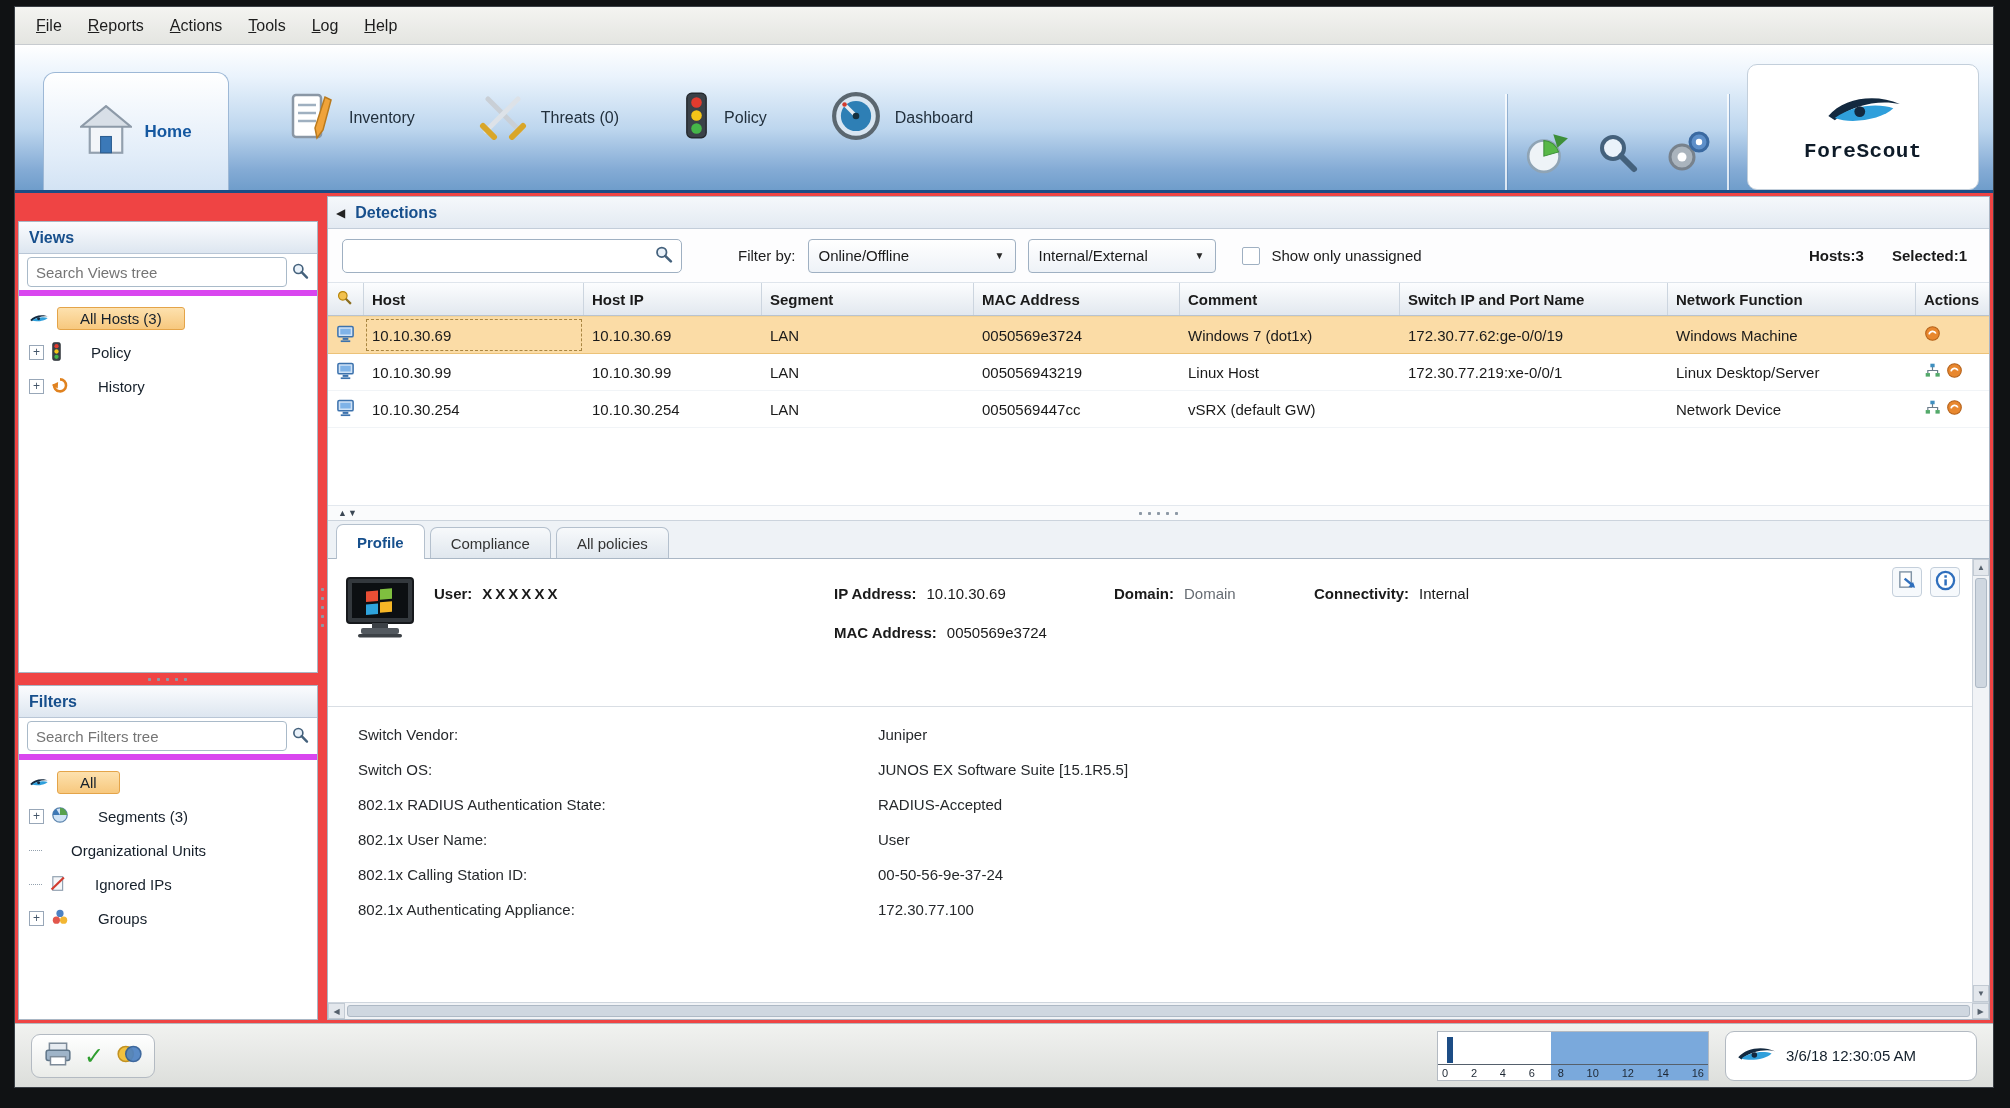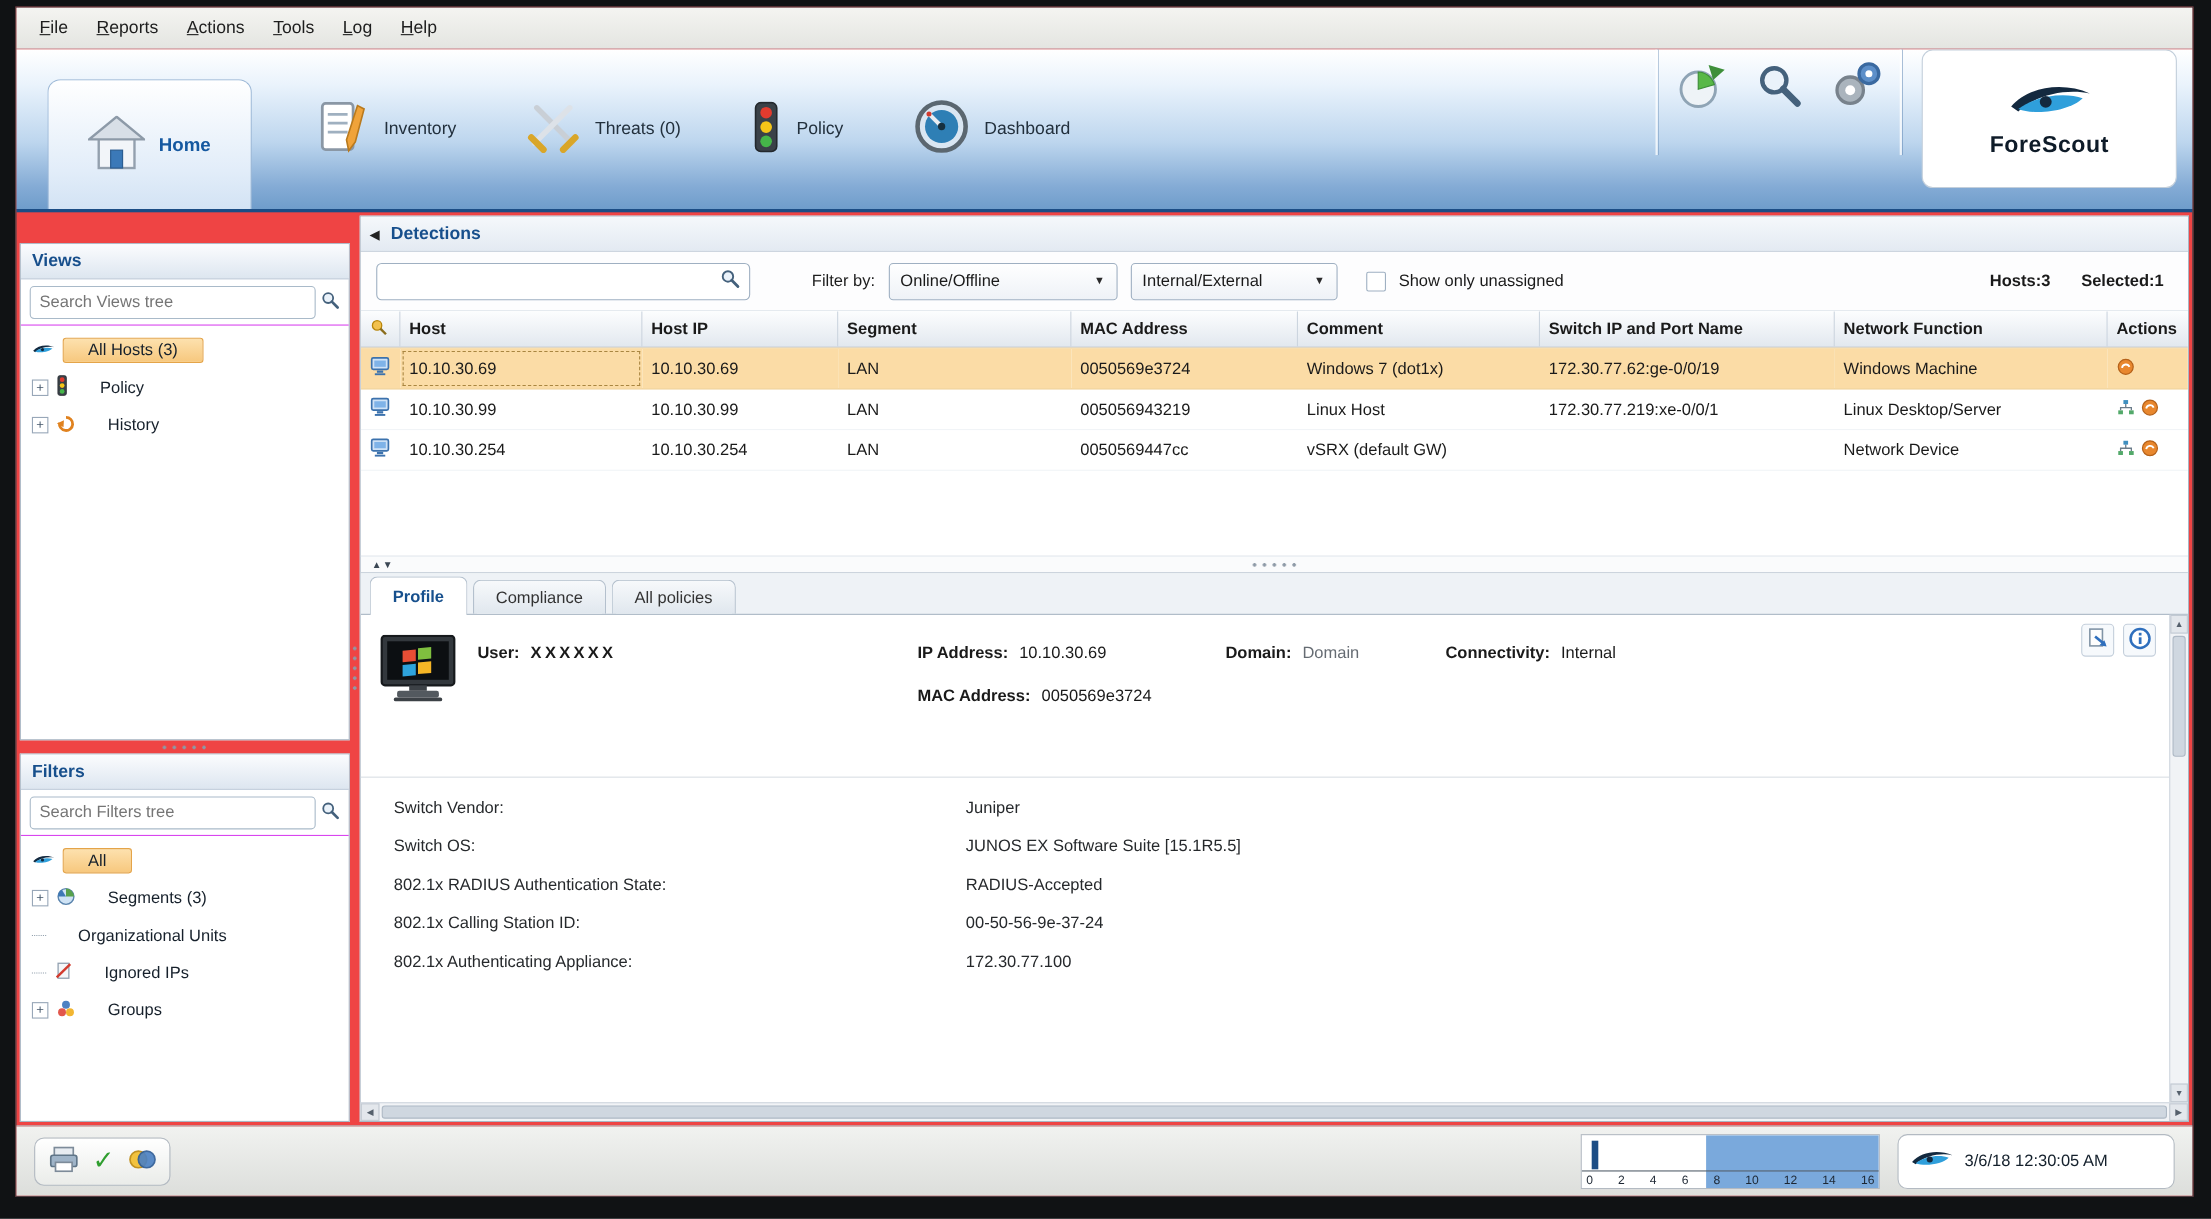--- a/index.html
+++ b/index.html
@@ -35,42 +35,42 @@
     align-self:flex-end; height:118px; width:186px; margin-right:26px;
     background:linear-gradient(#ffffff,#e2edf9 70%,#d3e3f4);
     border:1px solid #9db8d6; border-bottom:none; border-radius:12px 12px 0 0;
     display:flex; align-items:center; justify-content:center; gap:12px;
   }
   .tab-home .tab-label { color:#1558a0; font-weight:bold; font-size:17px; }
   .tab {
     display:flex; align-items:center; gap:14px; padding:0 32px; height:100%;
     font-size:16px; color:#22303d; cursor:default;
   }
-  .toolbar-right { margin-left:auto; display:flex; align-items:flex-start; gap:10px; height:100%; }
+  .toolbar-right { margin-left:auto; display:flex; align-items:flex-end; gap:10px; height:100%;font-family:Liberation Mono, monospace; }
   .toolbar-sep { width:2px; height:96px; background:rgba(255,255,255,.75); box-shadow:1px 0 0 rgba(90,130,175,.5); }
   .tool-btn { width:60px; height:70px; display:flex; align-items:center; justify-content:center; border-radius:8px; }
   .brand-panel {
     width:232px; height:126px; margin-left:8px; background:#fff;
     border:1px solid #c3cfdb; border-radius:10px;
     display:flex; flex-direction:column; align-items:center; justify-content:center; gap:6px;
   }
   .brand-name { font-weight:bold; font-size:21px; color:#0e1b28; letter-spacing:.5px; }
 
   
   .main { flex:1; display:flex; min-height:0; padding:3px; }
   .sidebar { width:300px; flex:0 0 300px; display:flex; flex-direction:column; min-height:0; }
   .panel { background:#fff; border:1px solid #a9b6c4; display:flex; flex-direction:column; min-height:0; }
   .panel-views { height:452px; flex:0 0 452px;margin-top:25px; }
   .panel-filters { flex:1; }
   .panel-header {
     height:32px; flex:0 0 32px; background:linear-gradient(#fbfcfe,#dde6f0);
     border-bottom:1px solid #b9c6d6; display:flex; align-items:center; padding:0 10px;
     color:#174f8c; font-weight:bold; font-size:16px;
   }
-  .search-row { height:42px; flex:0 0 42px; display:flex; align-items:center; gap:4px; padding:4px 8px; border-bottom:1px solid #d946ef; }
+  .search-row { height:42px; flex:0 0 42px; display:flex; align-items:center; gap:4px; padding:4px 8px; border-bottom:6px solid #d946ef; }
   .search-row input {
     flex:1; height:30px; border:1px solid #a9bac9; border-radius:4px; padding:0 8px;
     font-size:15px; color:#444; outline:none; font-family:inherit; background:#fff;
   }
   .tree { flex:1; padding:8px 6px; display:flex; flex-direction:column; gap:5px; overflow:hidden; }
   .tree-item { display:flex; align-items:center; gap:7px; height:29px; padding:0 4px; font-size:15px; color:#16202b; cursor:default; }
   .tree-item .hl { padding:2px 22px; border-radius:3px; }
   .tree-item.selected .hl { background:linear-gradient(#fde1ae,#f7c87e); border:1px solid #e4a449; }
   .expand-box {
     width:15px; height:15px; flex:0 0 15px; border:1px solid #98a7b8; background:#fff;
@@ -674,20 +674,24 @@
               </div>
               <div class="prop-row">
                 <span class="prop-label">Switch OS:</span>
                 <span class="prop-value">JUNOS EX Software Suite [15.1R5.5]</span>
               </div>
               <div class="prop-row">
                 <span class="prop-label">802.1x RADIUS Authentication State:</span>
                 <span class="prop-value">RADIUS-Accepted</span>
               </div>
               <div class="prop-row">
+                <span class="prop-label">802.1x User Name:</span>
+                <span class="prop-value">User</span>
+              </div>
+              <div class="prop-row">
                 <span class="prop-label">802.1x Calling Station ID:</span>
                 <span class="prop-value">00-50-56-9e-37-24</span>
               </div>
               <div class="prop-row">
                 <span class="prop-label">802.1x Authenticating Appliance:</span>
                 <span class="prop-value">172.30.77.100</span>
               </div>
             </div>
           </div>
 

